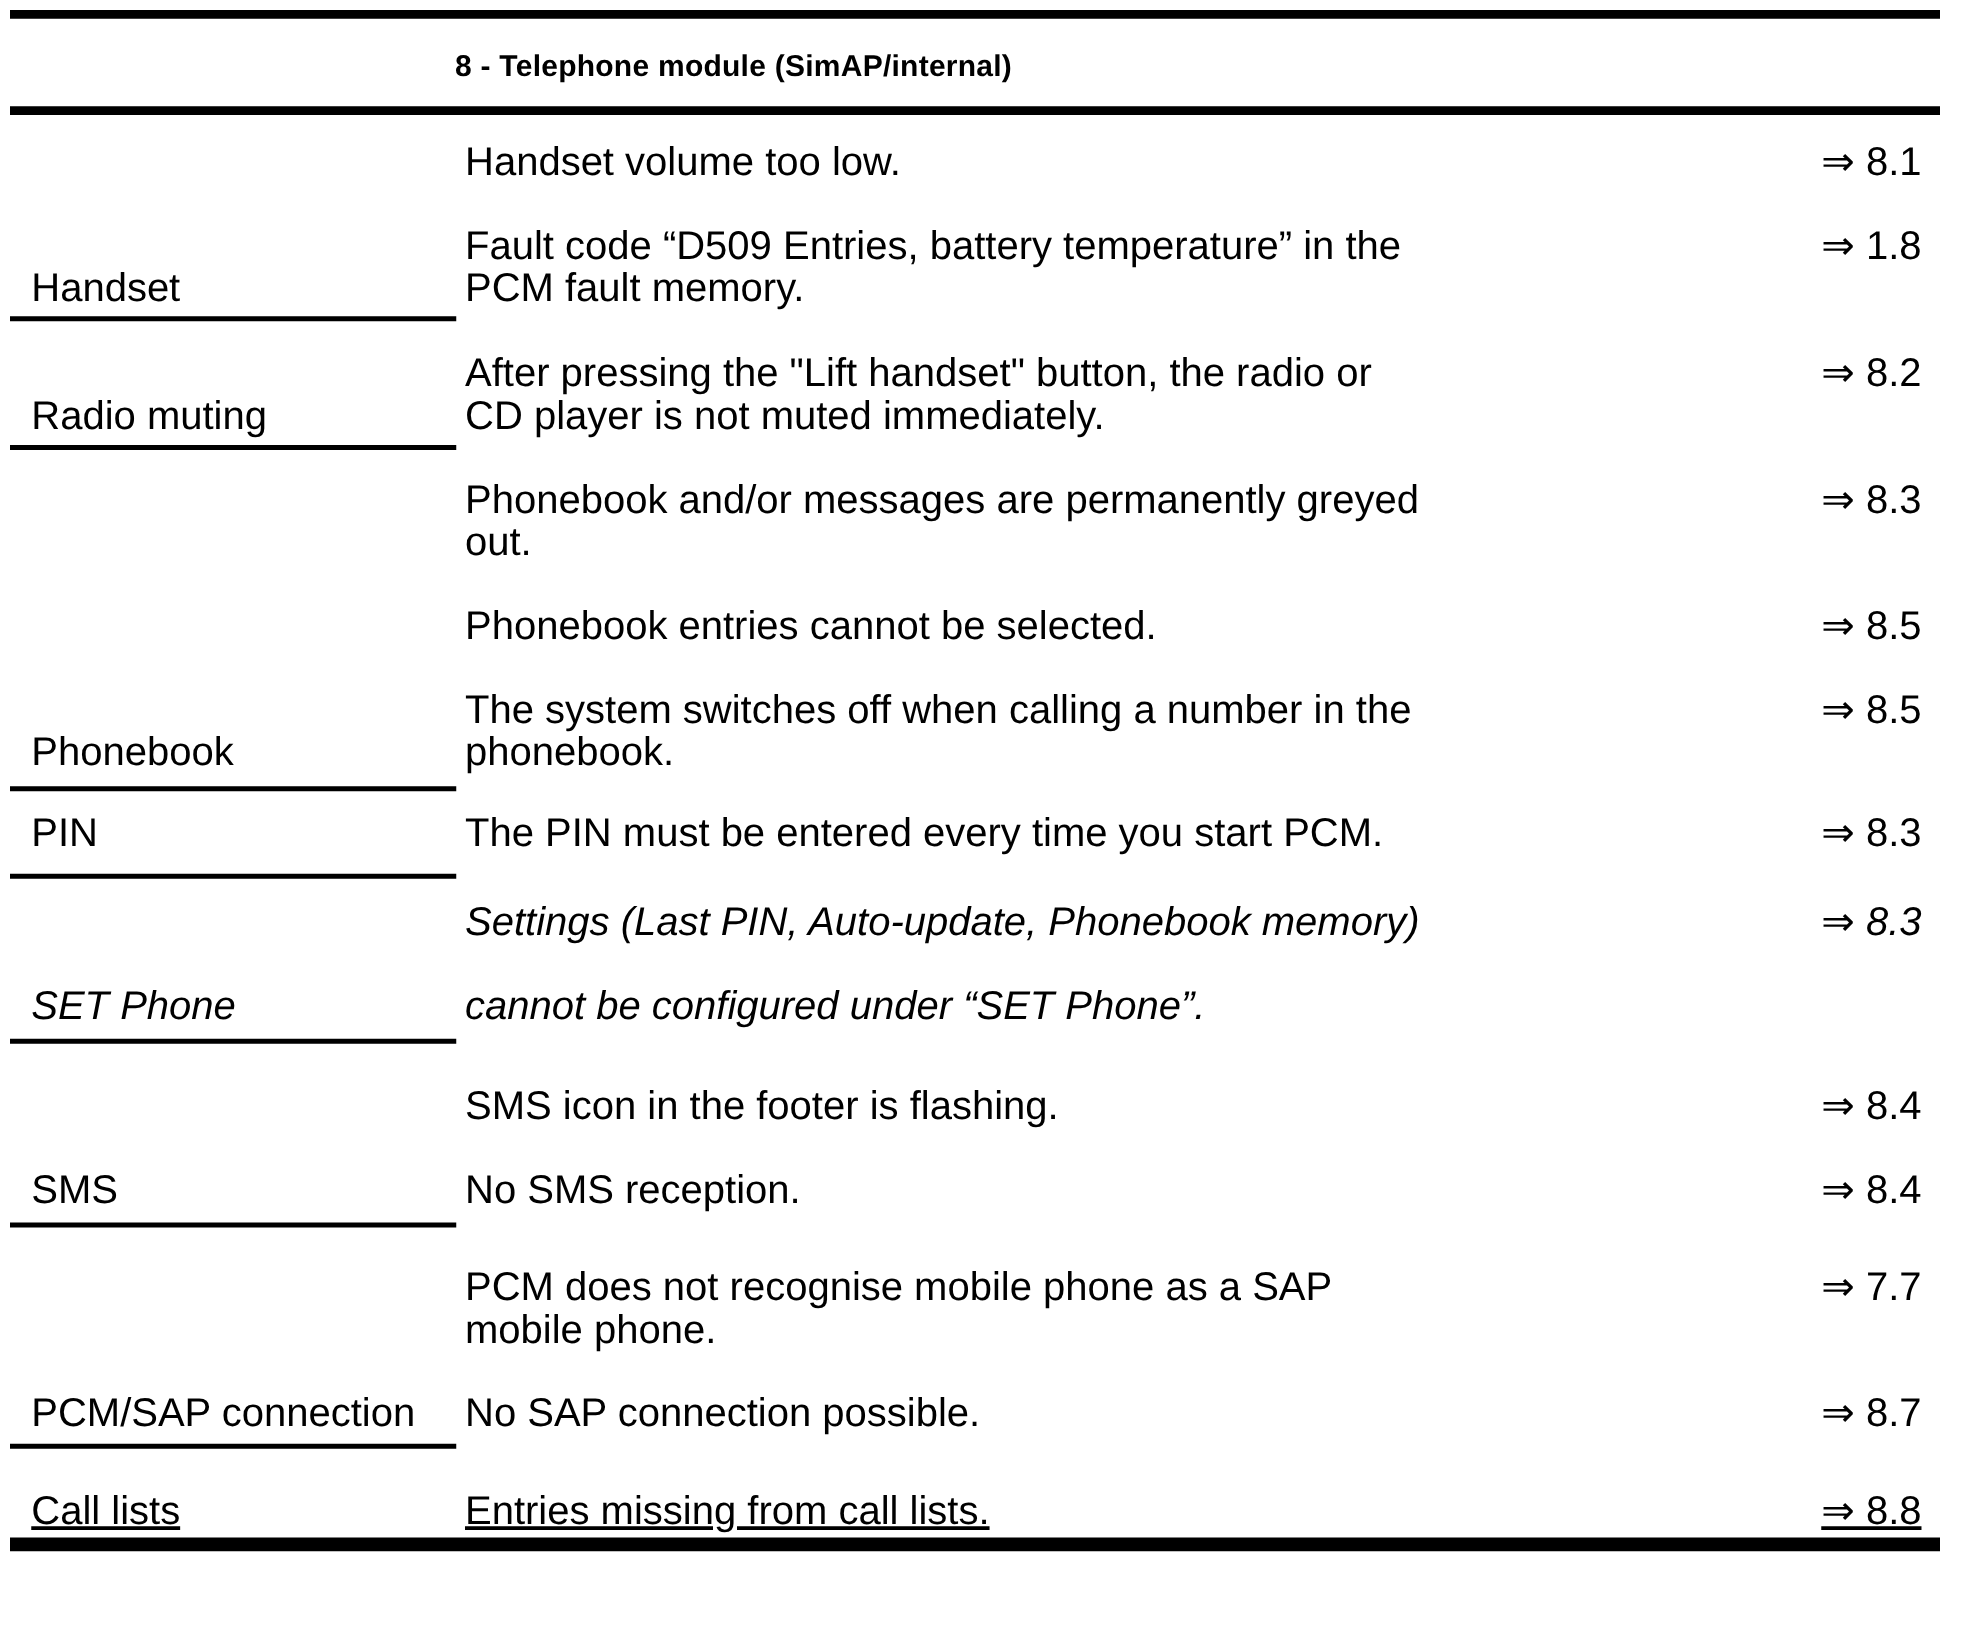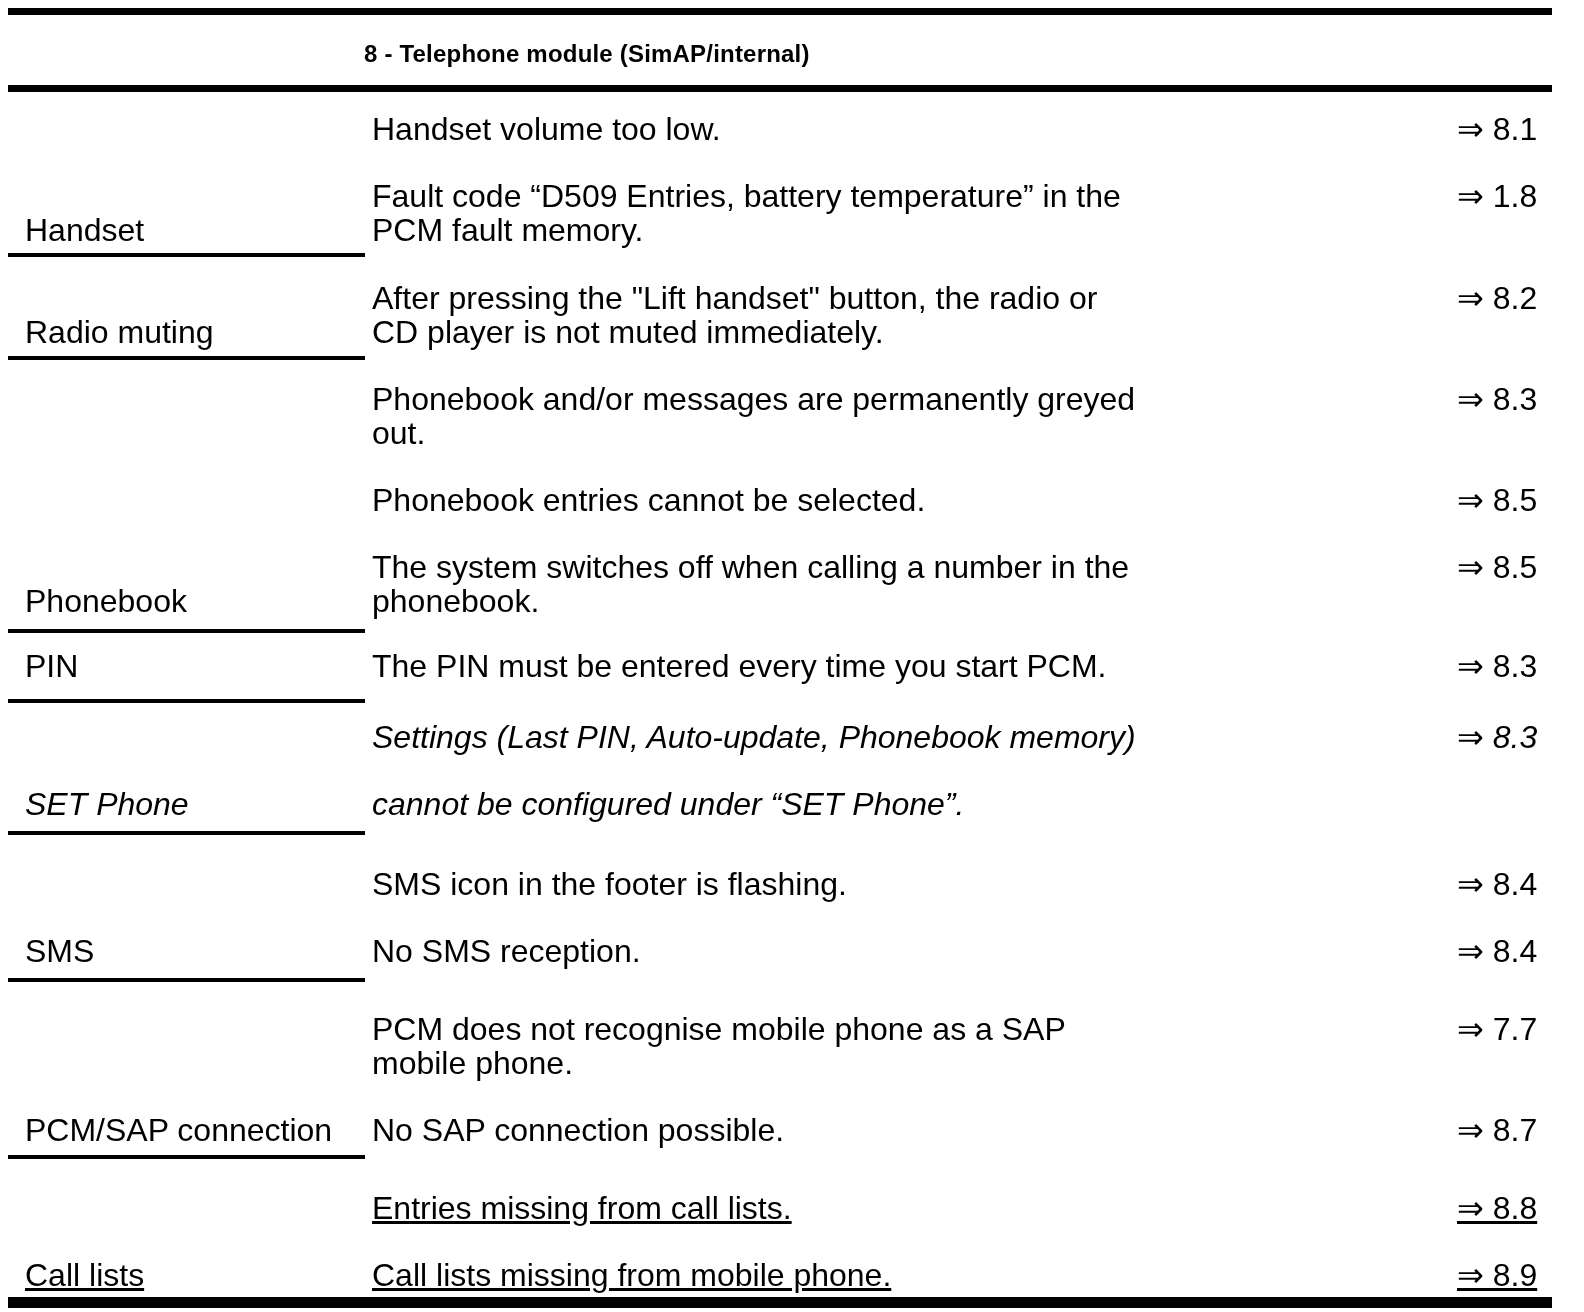--- a/index.html
+++ b/index.html
@@ -200,22 +200,18 @@
   </div>
   <div class="sep"></div>
 
   <div class="section s8">
     <div class="cat">Call lists</div>
     <div class="rows">
       <div class="prob-row">
         <div class="prob">Entries missing from call lists.</div>
         <div class="ref">⇒ 8.8</div>
       </div>
-      <div class="prob-row">
-        <div class="prob">Call lists missing from mobile phone.</div>
-        <div class="ref">⇒ 8.9</div>
-      </div>
     </div>
   </div>
 
   <div class="rule rule-bottom"></div>
 
 </div>
 
 </body></html>

